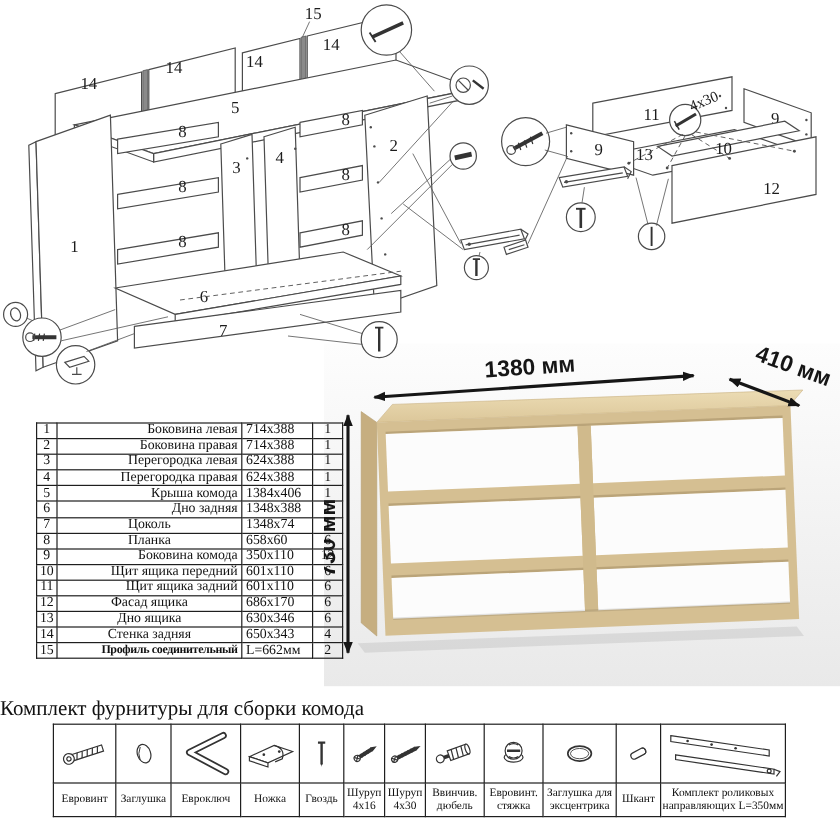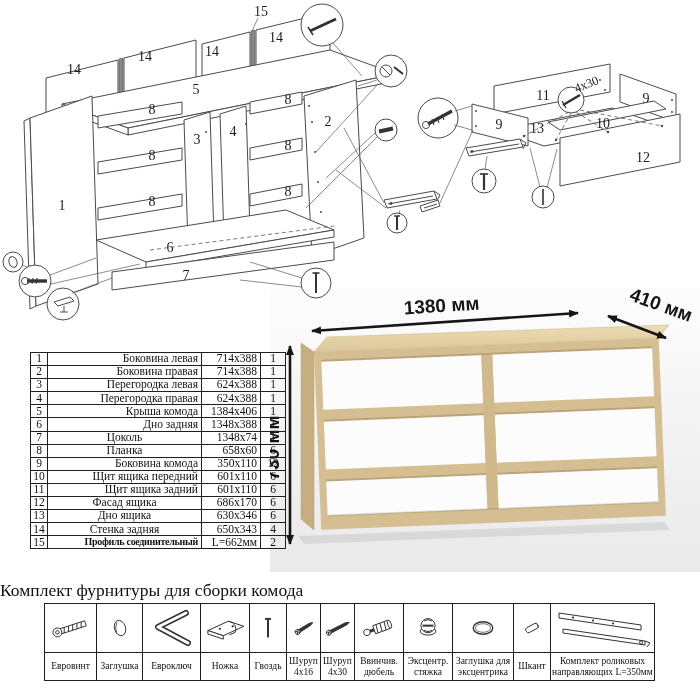--- a/index.html
+++ b/index.html
@@ -15,21 +15,21 @@
   .lbl{font:14px "Liberation Serif",serif;fill:#1c1c1c;text-anchor:middle;}
   .lbl-s{font:12.5px "Liberation Serif",serif;fill:#1c1c1c;text-anchor:middle;}
   .strip{fill:#8a8a8a;stroke:#4b4b4b;stroke-width:.6;}
 
   
   .parts-table{position:absolute;left:30px;top:352px;border-collapse:collapse;
                font-size:11.5px;line-height:1;}
   .parts-table td{border:1px solid #1f1f1f;padding:0 3px;height:12.1px;white-space:nowrap;}
   .parts-table td:nth-child(1){width:14px;text-align:center;padding:0 1px;}
   .parts-table td:nth-child(2){width:147px;text-align:right;}
-  .parts-table td:nth-child(3){width:52px;text-align:right;}
+  .parts-table td:nth-child(3){width:52px;text-align:left;}
   .parts-table td:nth-child(4){width:18px;text-align:center;}
   .parts-table tr:nth-child(7) td:nth-child(2),
   .parts-table tr:nth-child(8) td:nth-child(2),
   .parts-table tr:nth-child(12) td:nth-child(2),
   .parts-table tr:nth-child(13) td:nth-child(2),
   .parts-table tr:nth-child(14) td:nth-child(2){text-align:center;}
   .parts-table tr:nth-child(15) td:nth-child(2){font-size:10px;letter-spacing:-.3px;font-weight:bold;}
 
   
   .photo{position:absolute;left:270px;top:286px;width:430px;height:286px;}
@@ -560,21 +560,21 @@
     </tr>
     <tr class="r-name">
       <td>Евровинт</td>
       <td>Заглушка</td>
       <td>Евроключ</td>
       <td>Ножка</td>
       <td>Гвоздь</td>
       <td>Шуруп 4x16</td>
       <td>Шуруп 4x30</td>
       <td>Ввинчив. дюбель</td>
-      <td>Эксцентр. стяжка</td>
+      <td>Евровинт. стяжка</td>
       <td>Заглушка для эксцентрика</td>
       <td>Шкант</td>
       <td>Комплект роликовых направляющих L=350мм</td>
     </tr>
   </tbody>
     </table>
 
 </div>
 
 </body></html>

